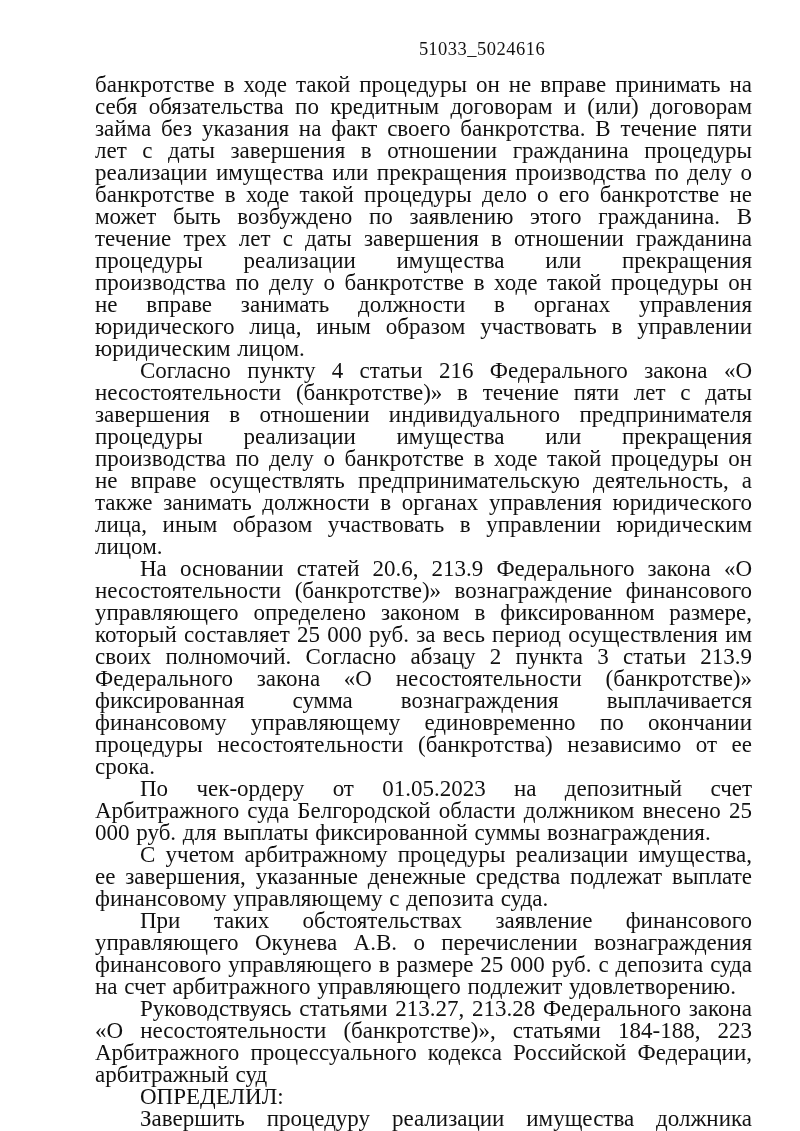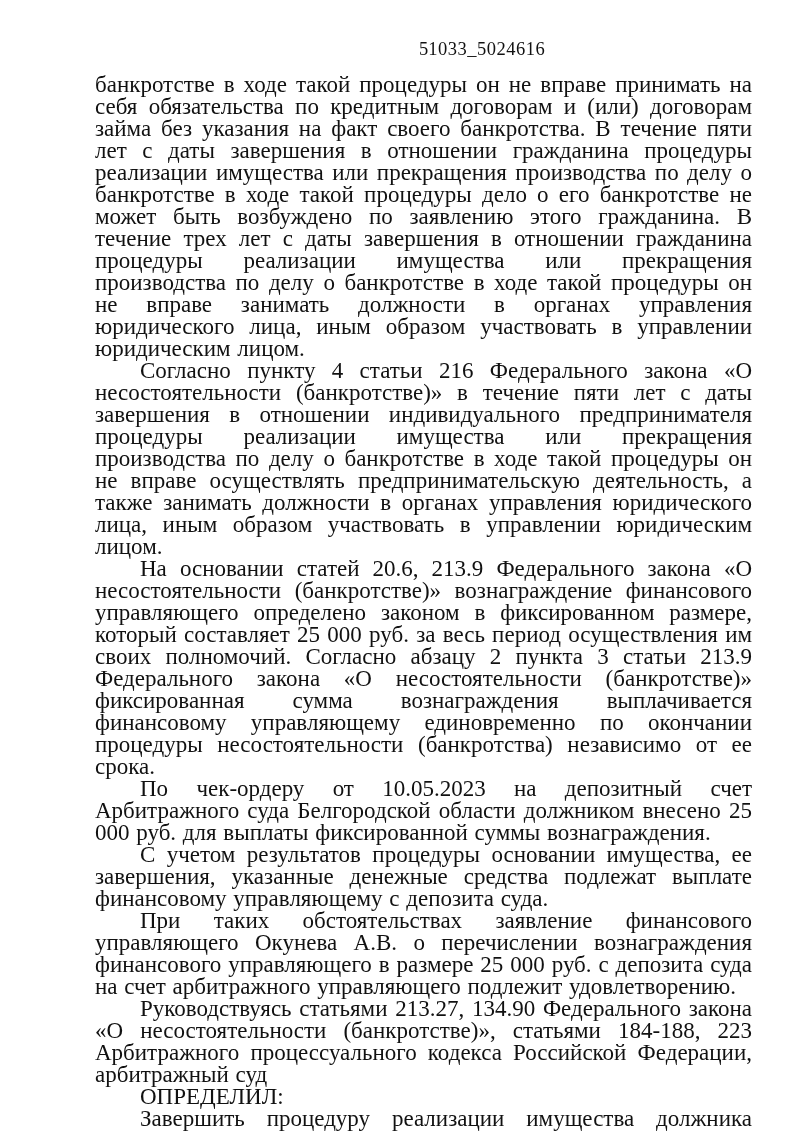--- a/index.html
+++ b/index.html
@@ -61,23 +61,23 @@
   <div class="page-header">
     <span class="header-spacer"></span>
     <span class="header-page-number">5</span>
     <span class="header-doc-id">1033_5024616</span>
   </div>
 
   <div class="doc-body">
     <p class="continuation">банкротстве в ходе такой процедуры он не вправе принимать на себя обязательства по кредитным договорам и (или) договорам займа без указания на факт своего банкротства. В течение пяти лет с даты завершения в отношении гражданина процедуры реализации имущества или прекращения производства по делу о банкротстве в ходе такой процедуры дело о его банкротстве не может быть возбуждено по заявлению этого гражданина. В течение трех лет с даты завершения в отношении гражданина процедуры реализации имущества или прекращения производства по делу о банкротстве в ходе такой процедуры он не вправе занимать должности в органах управления юридического лица, иным образом участвовать в управлении юридическим лицом.</p>
     <p>Согласно пункту 4 статьи 216 Федерального закона «О несостоятельности (банкротстве)» в течение пяти лет с даты завершения в отношении индивидуального предпринимателя процедуры реализации имущества или прекращения производства по делу о банкротстве в ходе такой процедуры он не вправе осуществлять предпринимательскую деятельность, а также занимать должности в органах управления юридического лица, иным образом участвовать в управлении юридическим лицом.</p>
     <p>На основании статей 20.6, 213.9 Федерального закона «О несостоятельности (банкротстве)» вознаграждение финансового управляющего определено законом в фиксированном размере, который составляет 25 000 руб. за весь период осуществления им своих полномочий. Согласно абзацу 2 пункта 3 статьи 213.9 Федерального закона «О несостоятельности (банкротстве)» фиксированная сумма вознаграждения выплачивается финансовому управляющему единовременно по окончании процедуры несостоятельности (банкротства) независимо от ее срока.</p>
-    <p>По чек-ордеру от 10.05.2023 на депозитный счет Арбитражного суда Белгородской области должником внесено 25 000 руб. для выплаты фиксированной суммы вознаграждения.</p>
-    <p>С учетом результатов процедуры основании имущества, ее завершения, указанные денежные средства подлежат выплате финансовому управляющему с депозита суда.</p>
+    <p>По чек-ордеру от 01.05.2023 на депозитный счет Арбитражного суда Белгородской области должником внесено 25 000 руб. для выплаты фиксированной суммы вознаграждения.</p>
+    <p>С учетом арбитражному процедуры реализации имущества, ее завершения, указанные денежные средства подлежат выплате финансовому управляющему с депозита суда.</p>
     <p>При таких обстоятельствах заявление финансового управляющего Окунева А.В. о перечислении вознаграждения финансового управляющего в размере 25 000 руб. с депозита суда на счет арбитражного управляющего подлежит удовлетворению.</p>
-    <p>Руководствуясь статьями 213.27, 134.90 Федерального закона «О несостоятельности (банкротстве)», статьями 184-188, 223 Арбитражного процессуального кодекса Российской Федерации, арбитражный суд</p>
+    <p>Руководствуясь статьями 213.27, 213.28 Федерального закона «О несостоятельности (банкротстве)», статьями 184-188, 223 Арбитражного процессуального кодекса Российской Федерации, арбитражный суд</p>
 
     <p class="resolution-heading">ОПРЕДЕЛИЛ:</p>
 
     <p>Завершить процедуру реализации имущества должника гражданина РФ – Сухорукова Виктора Олеговича (дата рождения: 27.08.1994, место рождения: гор. Шебекино Белгородская обл., ИНН 312012343201, СНИЛС 147-797-276-29,</p>
   </div>
 
 </div>
 
 </body></html>

